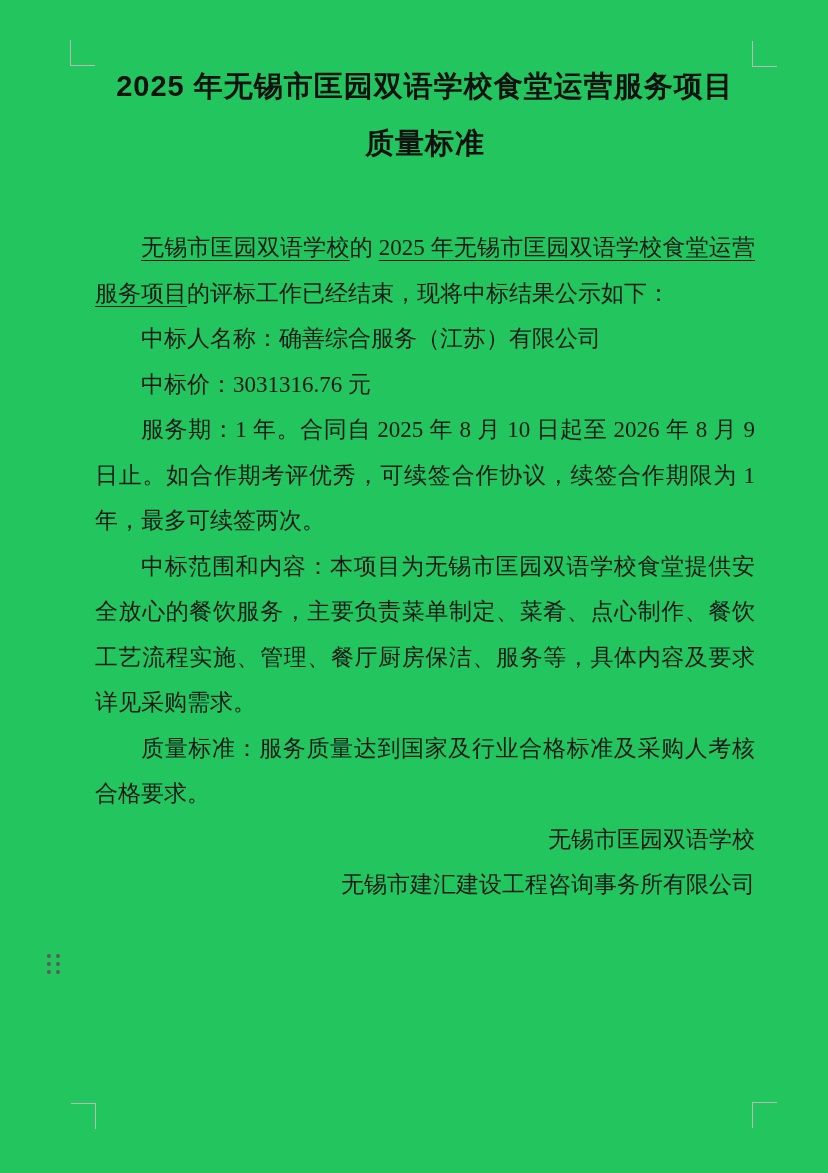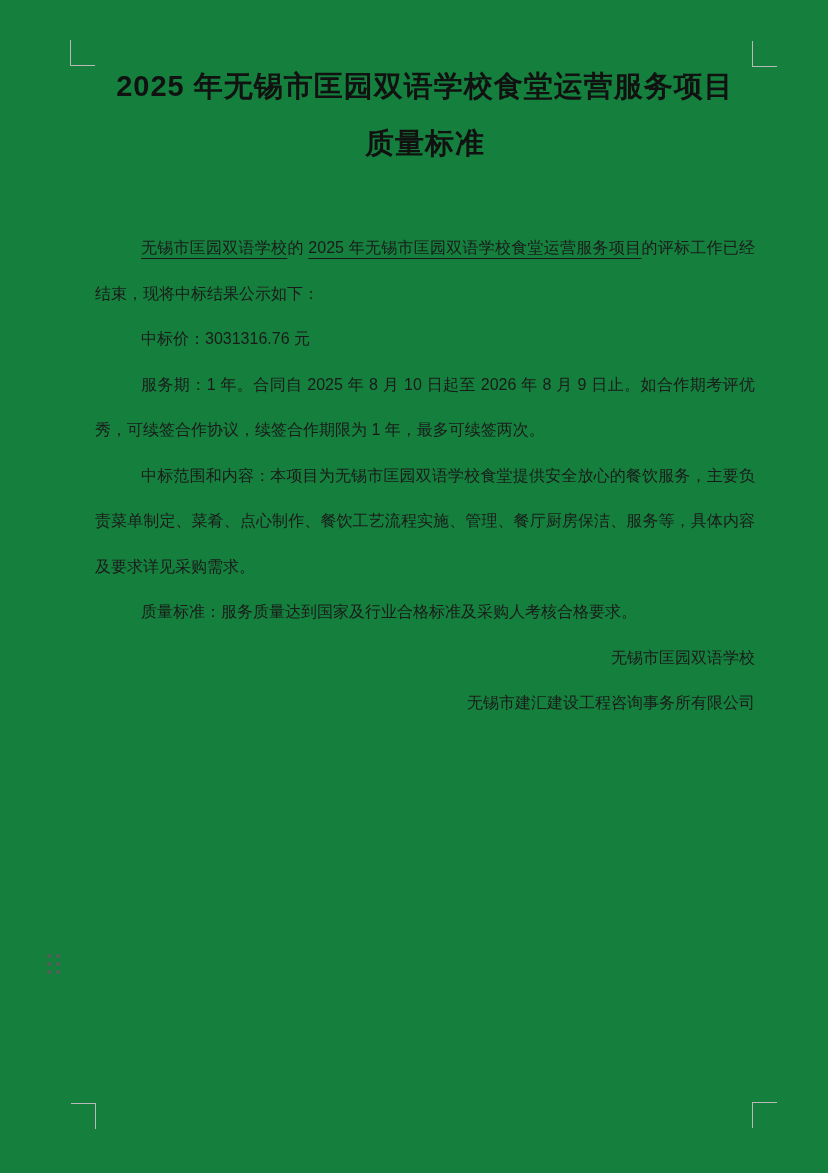--- a/index.html
+++ b/index.html
@@ -4,21 +4,21 @@
 <style>
   html, body {
     margin: 0;
     padding: 0;
     background: #ffffff;
   }
   .page {
     position: relative;
     width: 828px;
     height: 1173px;
-    background: #15803d;
+    background: #22c55e;
     overflow: hidden;
     color: #1a1a1a;
   }
   
   .mark {
     position: absolute;
     width: 24px;
     height: 25px;
   }
   .mark-tl { left: 70px;  top: 40px;   border-left: 1px solid #b9b9b9; border-bottom: 1px solid #b9b9b9; }
@@ -54,22 +54,22 @@
     font-weight: bold;
     font-size: 29px;
     line-height: 57px;
     text-align: center;
     letter-spacing: 1px;
     color: #111111;
   }
   .title span { display: block; }
   .content {
     margin-top: 53px;
-    font-family: Liberation Sans, sans-serif;
-    font-size: 16px;
+    font-family: Liberation Serif, serif;
+    font-size: 23px;
     line-height: 45.5px;
     text-align: justify;
     overflow-wrap: break-word;
     color: #1a1a1a;
   }
   .para {
     margin: 0;
     text-indent: 46px;
   }
   .u {
@@ -105,20 +105,21 @@
   <div class="doc">
 
     <h1 class="title">
       <span>2025 年无锡市匡园双语学校食堂运营服务项目</span>
       <span>质量标准</span>
     </h1>
 
     <div class="content">
       <p class="para"><span class="u">无锡市匡园双语学校</span><span>的 </span><span class="u">2025 年无锡市匡园双语学校食堂运营服务项目</span><span>的评标工作已经结束，现将中标结果公示如下：</span></p>
 
+      <p class="para">中标人名称：确善综合服务（江苏）有限公司</p>
 
       <p class="para">中标价：3031316.76 元</p>
 
       <p class="para">服务期：1 年。合同自 2025 年 8 月 10 日起至 2026 年 8 月 9 日止。如合作期考评优秀，可续签合作协议，续签合作期限为 1 年，最多可续签两次。</p>
 
       <p class="para">中标范围和内容：本项目为无锡市匡园双语学校食堂提供安全放心的餐饮服务，主要负责菜单制定、菜肴、点心制作、餐饮工艺流程实施、管理、餐厅厨房保洁、服务等，具体内容及要求详见采购需求。</p>
 
       <p class="para">质量标准：服务质量达到国家及行业合格标准及采购人考核合格要求。</p>
 
 

